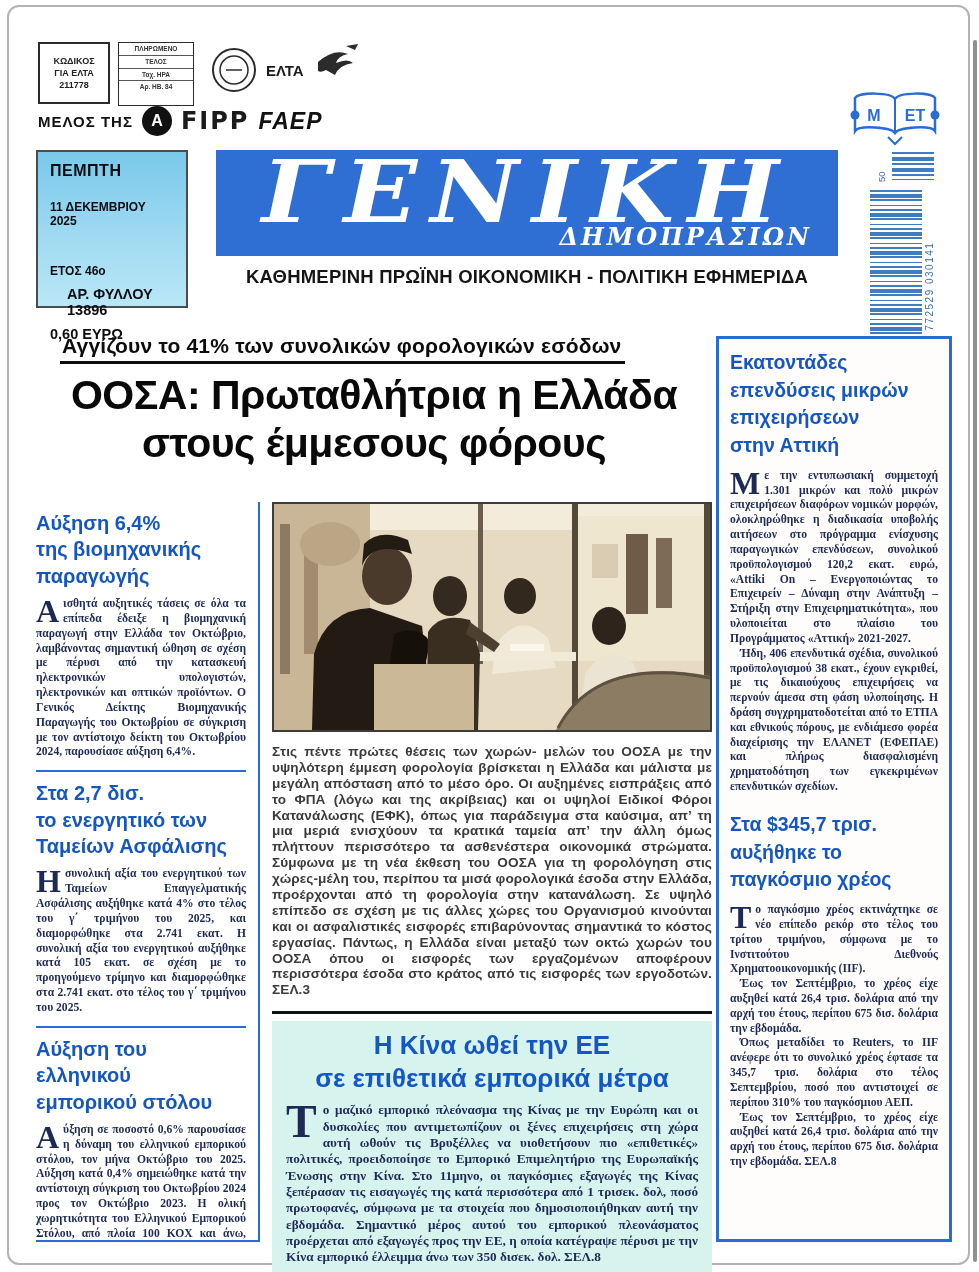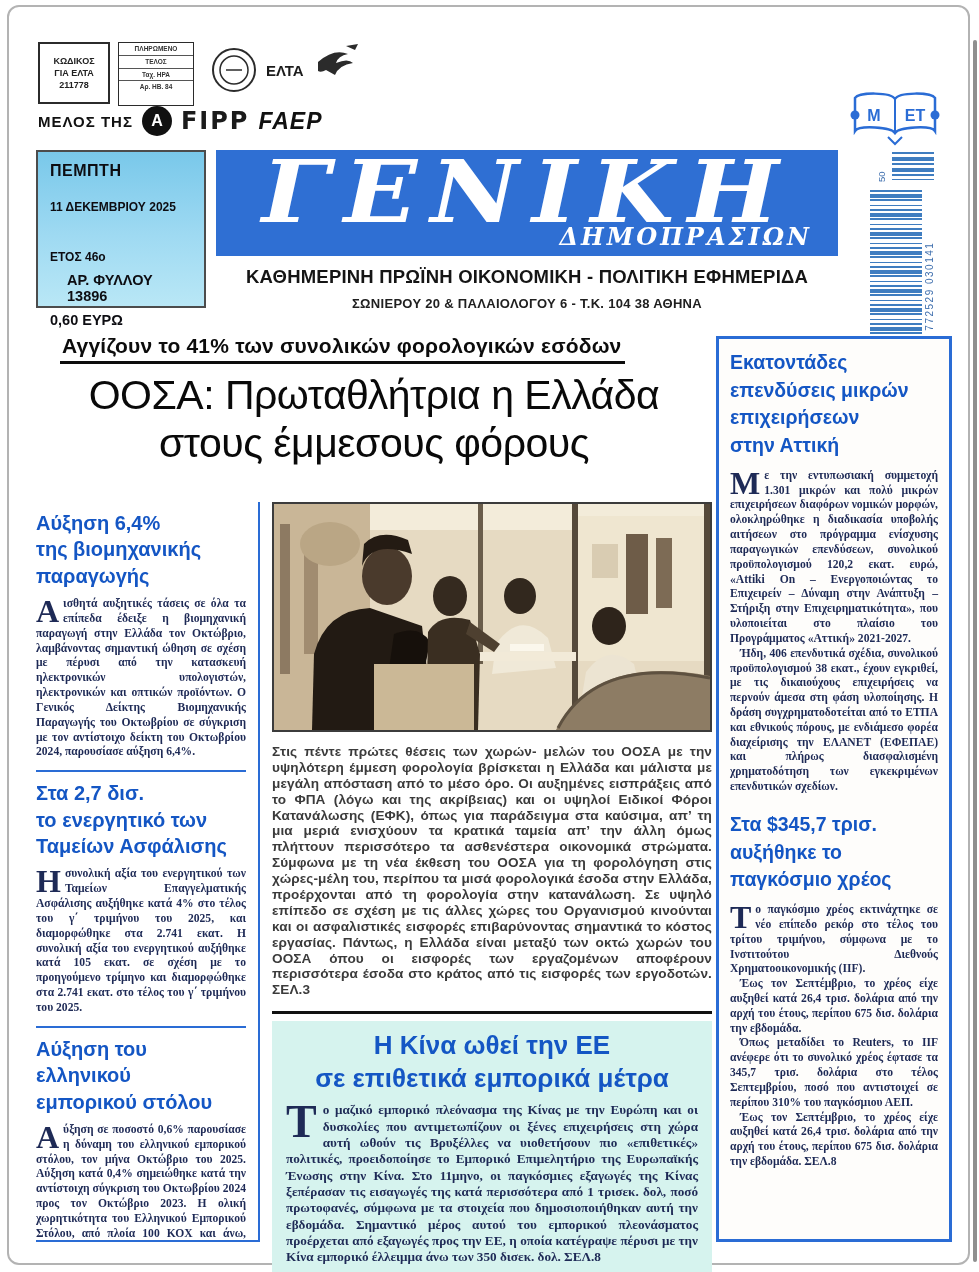--- a/index.html
+++ b/index.html
@@ -23,21 +23,21 @@
   .elta-stamp { position:absolute; left:206px; top:40px; }
   .member-row { position:absolute; left:38px; top:106px; display:flex; align-items:center; gap:9px; }
   .member-label { font-size:15px; font-weight:800; color:#111; letter-spacing:1px; }
   .member-emblem { width:30px; height:30px; border-radius:50%; background:#111; color:#fff;
     display:flex; align-items:center; justify-content:center; font-size:16px; font-weight:800; }
   .fipp { font-size:24px; font-weight:800; color:#1b1b1b; letter-spacing:2px; font-family:"DejaVu Sans",sans-serif; }
   .faep { font-size:23px; font-weight:800; font-style:italic; color:#111; letter-spacing:1px; }
   .met-icon { position:absolute; left:845px; top:88px; }
 
   
-  .date-box { position:absolute; left:36px; top:150px; width:170px; height:158px;
+  .date-box { position:absolute; left:36px; top:150px; width:152px; height:158px;
     background:linear-gradient(180deg,#79c8ea 0%, #9fdaf2 55%, #b9e7f6 100%);
     border:2px solid #4c4c4c; color:#0d0d12; padding:10px 12px; box-sizing:border-box; }
   .date-day { font-size:16px; font-weight:800; letter-spacing:.5px; }
   .date-date { font-size:12px; font-weight:800; margin-top:20px; }
   .date-year { font-size:12px; font-weight:800; margin-top:36px; }
   .date-issue { font-size:14.5px; font-weight:800; margin-top:8px;margin-left:17px; }
   .date-price { font-size:14.5px; font-weight:800; margin-top:8px; }
 
   .masthead { position:absolute; left:216px; top:150px; width:622px; height:106px;
     background:#2f6fd3; color:#fff; overflow:hidden; }
@@ -59,21 +59,21 @@
   .barcode-main { position:absolute; left:14px; top:44px; width:52px; height:148px;
     background:repeating-linear-gradient(180deg,#3f7dc0 0 2px,#fff 2px 4px,#3f7dc0 4px 8px,#fff 8px 9px,#3f7dc0 9px 11px,#fff 11px 15px,#3f7dc0 15px 16px,#fff 16px 19px); }
   .barcode-num { position:absolute; left:68px; top:40px; height:156px; writing-mode:vertical-rl;
     transform:rotate(180deg); font-size:10px; color:#3f6fae; letter-spacing:1.5px; }
 
   
   .kicker-wrap { position:absolute; left:60px; top:334px; }
   .kicker { display:inline-block; font-size:21px; font-weight:800; color:#0c0c0c;
     border-bottom:3px solid #0c0c0c; padding:0 4px 3px 2px; letter-spacing:0.2px; }
   .headline { position:absolute; left:36px; top:372px; width:676px; text-align:center;
-    font-size:41px; font-weight:400; color:#090909; line-height:1.17; letter-spacing:-0.5px;
+    font-size:41px; font-weight:700; color:#090909; line-height:1.17; letter-spacing:-0.5px;
     white-space:pre-line; }
 
   
   .left-col { position:absolute; left:36px; top:502px; width:224px; height:740px;
     border-right:2px solid #2a6cd5; border-bottom:2px solid #2a6cd5; box-sizing:border-box;
     padding-right:12px; overflow:hidden; }
   .left-article { padding:8px 0 10px 0; }
   .left-article + .left-article { border-top:2px solid #2a6cd5; }
   .side-title { color:#1456c4; font-size:20px; font-weight:800; line-height:1.32;
     white-space:pre-line; margin-bottom:8px; }
@@ -152,21 +152,20 @@
     <div class="date-year">ΕΤΟΣ 46ο</div>
     <div class="date-issue">ΑΡ. ΦΥΛΛΟΥ 13896</div>
     <div class="date-price">0,60 ΕΥΡΩ</div>
   </div>
 
   <div class="masthead">
     <div class="masthead-title">ΓΕΝΙΚΗ</div>
     <div class="masthead-sub">ΔΗΜΟΠΡΑΣΙΩΝ</div>
   </div>
   <div class="tagline">ΚΑΘΗΜΕΡΙΝΗ ΠΡΩΪΝΗ ΟΙΚΟΝΟΜΙΚΗ - ΠΟΛΙΤΙΚΗ ΕΦΗΜΕΡΙΔΑ</div>
-  <div class="address">ΣΩΝΙΕΡΟΥ 20 &amp; ΠΑΛΑΙΟΛΟΓΟΥ  6 - Τ.Κ. 104 38 ΑΘΗΝΑ</div>
 
   <div class="barcode">
     <div class="barcode-mini-num">50</div>
     <div class="barcode-mini"></div>
     <div class="barcode-main"></div>
     <div class="barcode-num">9 772529 030141</div>
   </div>
 
   <div class="kicker-wrap">
     <span class="kicker">Αγγίζουν το 41% των συνολικών φορολογικών εσόδων</span>

